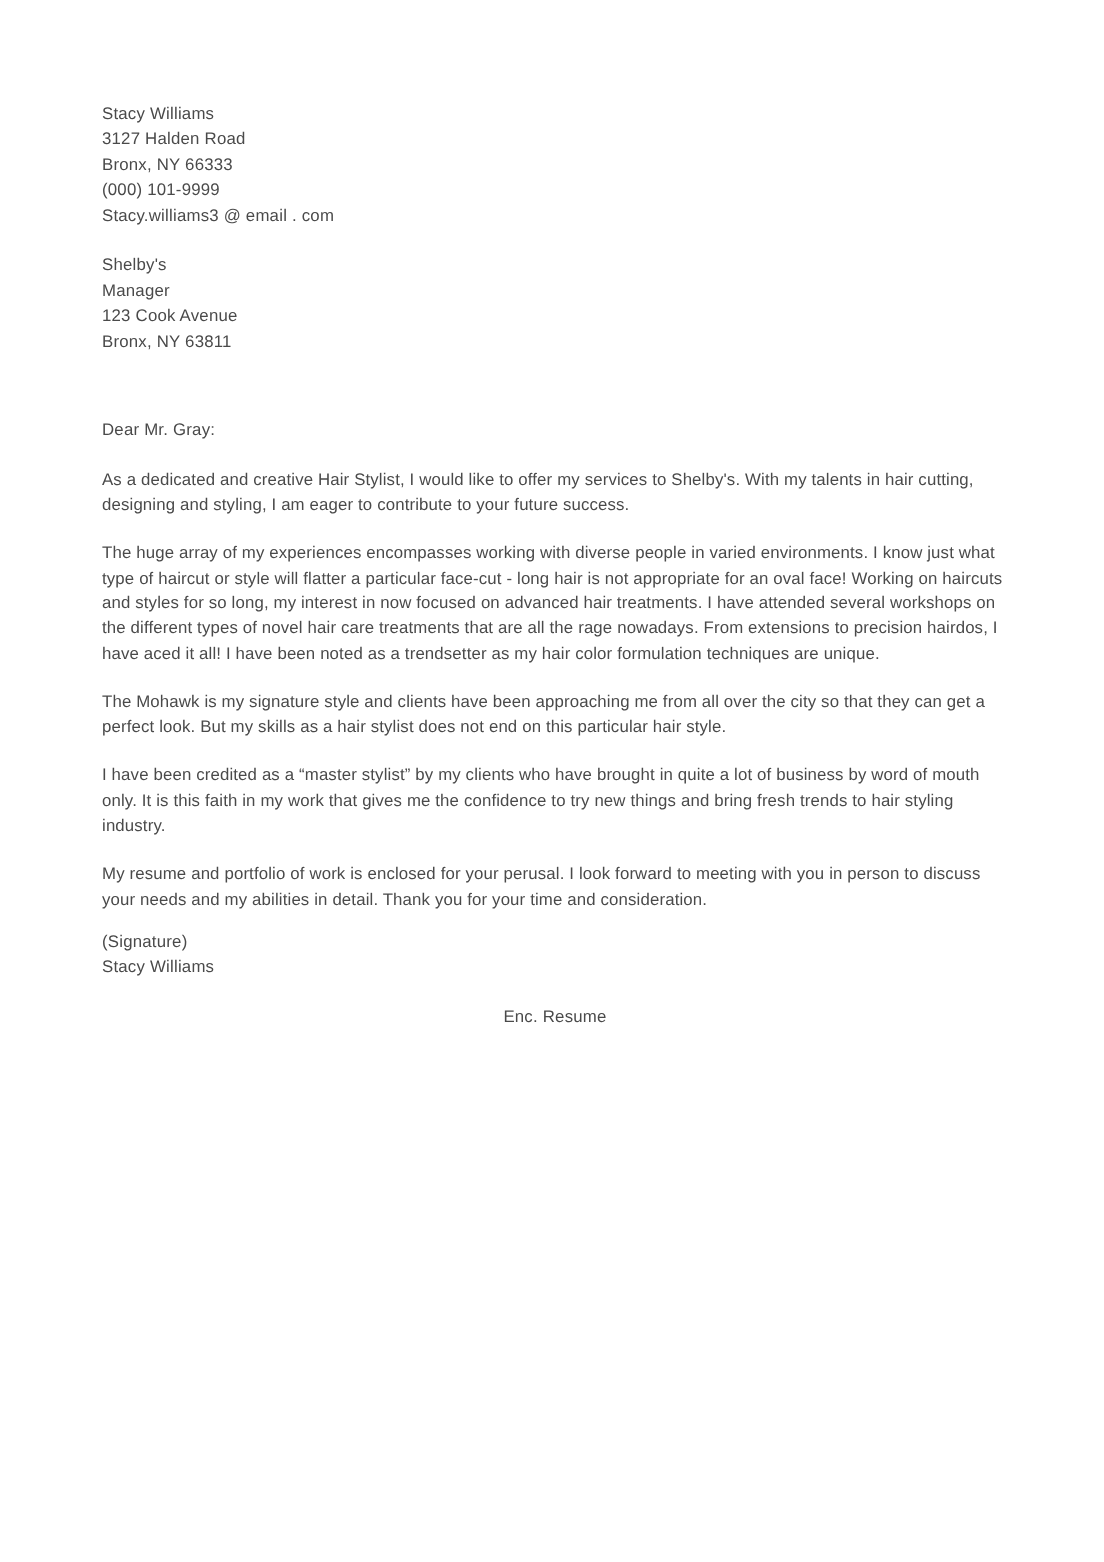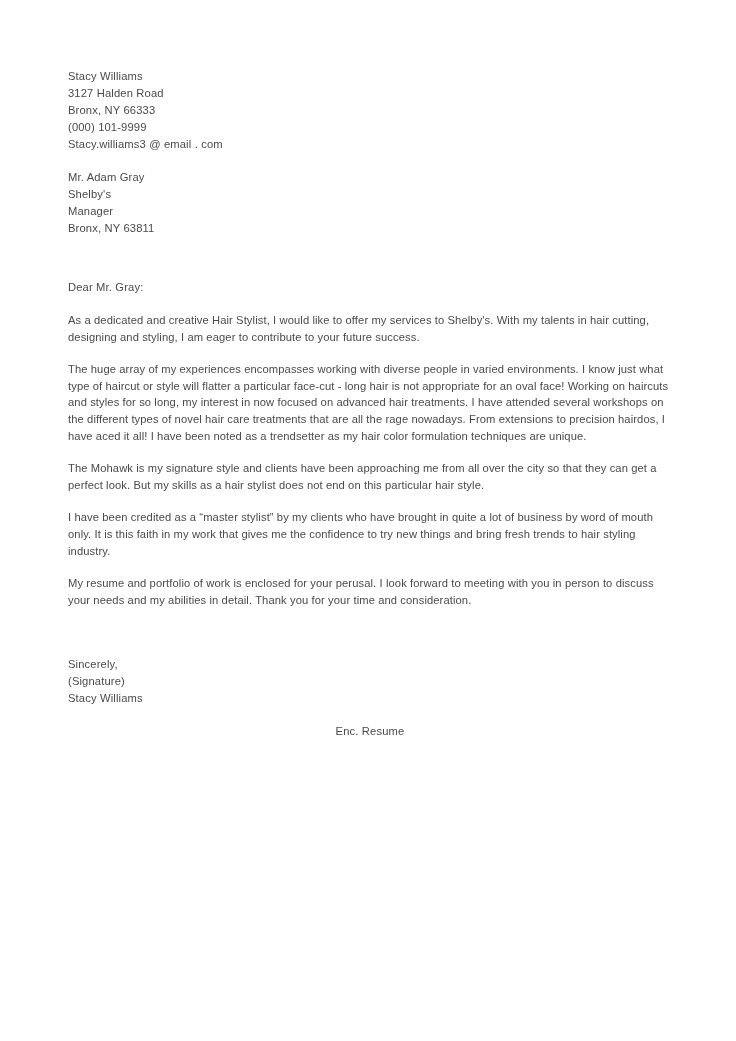--- a/index.html
+++ b/index.html
@@ -85,37 +85,36 @@
     <div class="block sender-block">
       <span class="line">Stacy Williams</span>
       <span class="line">3127 Halden Road</span>
       <span class="line">Bronx, NY 66333</span>
       <span class="line">(000) 101-9999</span>
       <span class="line">Stacy.williams3 @ email . com</span>
     </div>
 
 
     <div class="block recipient-block">
-      <span class="line">Mr. Adam Gray</span>
       <span class="line">Shelby's</span>
       <span class="line">Manager</span>
+      <span class="line">123 Cook Avenue</span>
       <span class="line">Bronx, NY 63811</span>
     </div>
 
     <div class="block salutation">Dear Mr. Gray:</div>
 
     <div class="body-paragraphs">
       <p class="para">As a dedicated and creative Hair Stylist, I would like to offer my services to Shelby's. With my talents in hair cutting, designing and styling, I am eager to contribute to your future success.</p>
       <p class="para">The huge array of my experiences encompasses working with diverse people in varied environments. I know just what type of haircut or style will flatter a particular face-cut - long hair is not appropriate for an oval face! Working on haircuts and styles for so long, my interest in now focused on advanced hair treatments. I have attended several workshops on the different types of novel hair care treatments that are all the rage nowadays. From extensions to precision hairdos, I have aced it all! I have been noted as a trendsetter as my hair color formulation techniques are unique.</p>
       <p class="para">The Mohawk is my signature style and clients have been approaching me from all over the city so that they can get a perfect look. But my skills as a hair stylist does not end on this particular hair style.</p>
       <p class="para">I have been credited as a “master stylist” by my clients who have brought in quite a lot of business by word of mouth only. It is this faith in my work that gives me the confidence to try new things and bring fresh trends to hair styling industry.</p>
       <p class="para">My resume and portfolio of work is enclosed for your perusal. I look forward to meeting with you in person to discuss your needs and my abilities in detail. Thank you for your time and consideration.</p>
     </div>
 
-    <div class="block closing">Sincerely,</div>
 
     <div class="block signature-block">
       <span class="line">(Signature)</span>
       <span class="line">Stacy Williams</span>
     </div>
 
     <div class="block enclosure">Enc. Resume</div>
 
   </div>
 </div>

